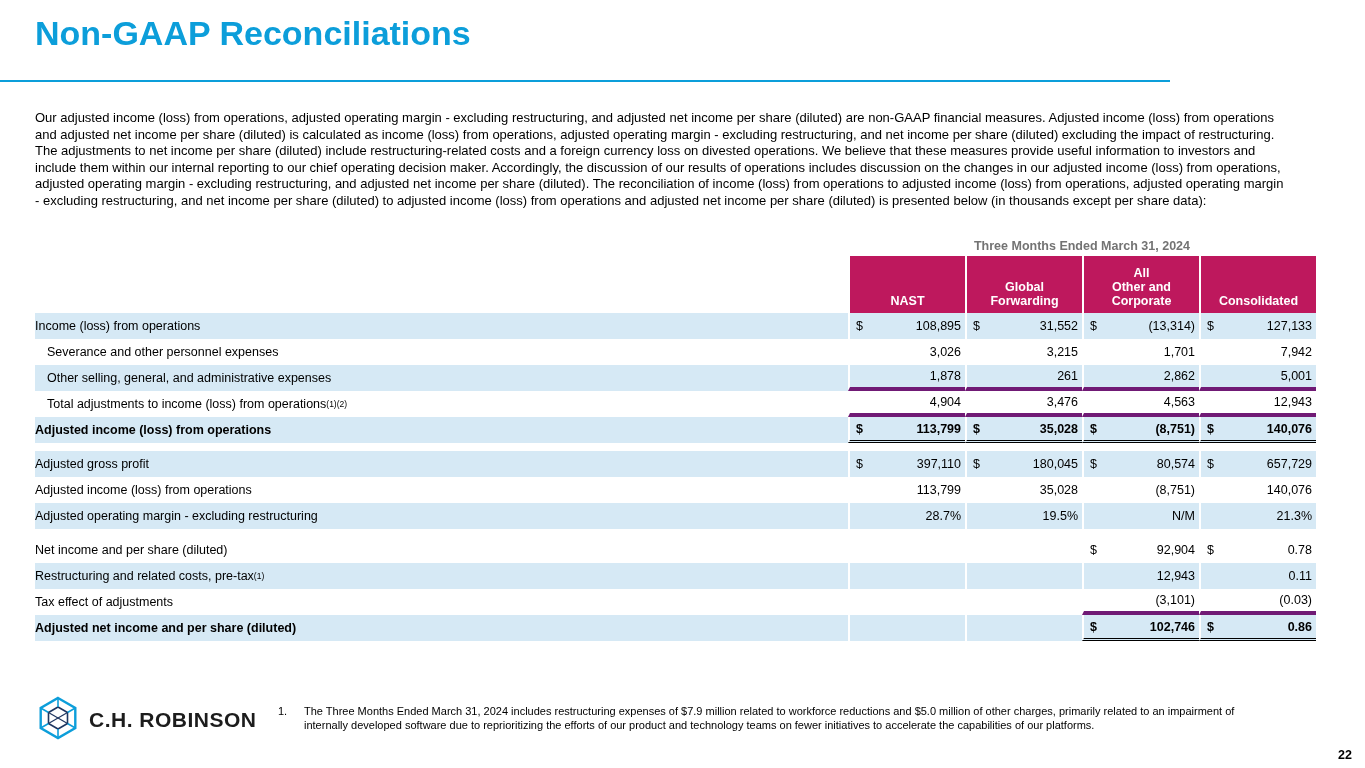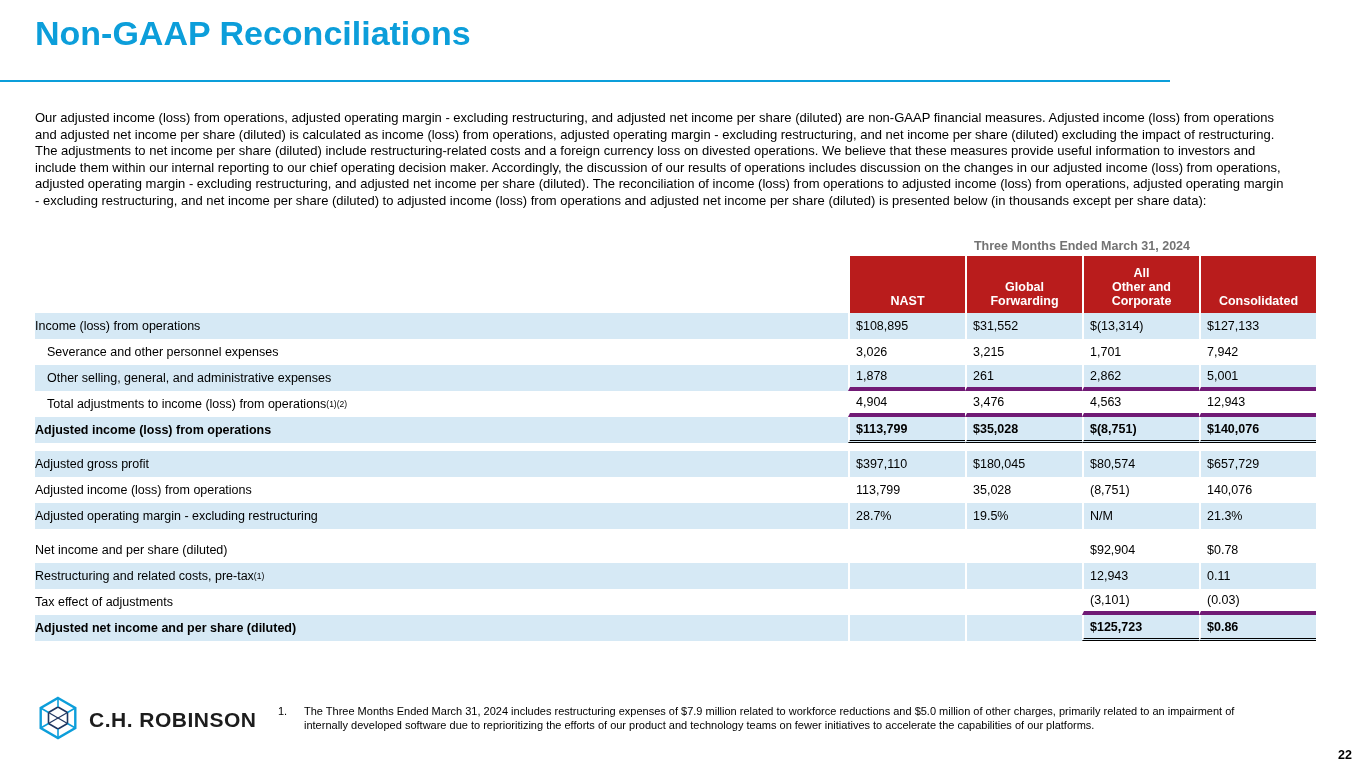--- a/index.html
+++ b/index.html
@@ -10,32 +10,32 @@
   .title { position:absolute; left:35px; top:14px; font-size:34px; font-weight:bold; color:#0C9EDA; letter-spacing:0px; }
   .rule  { position:absolute; left:0; top:80px; width:1170px; height:2px; background:#0C9EDA; }
 
   .intro { position:absolute; left:35px; top:110px; width:1256px; font-size:13px; line-height:16.6px; color:#000; text-align:left; }
 
   .table-wrap { position:absolute; left:35px; top:239px; width:1281px; }
   .period { margin-left:813px; width:468px; text-align:center; font-size:12.5px; font-weight:bold; color:#737373; margin-bottom:3px; }
 
   .thead { display:flex; height:57px; }
   .hspacer { width:813px; }
-  .hcell { width:117px; background:#b91c1c; color:#fff; font-weight:bold; font-size:12.5px; line-height:14px;
+  .hcell { width:117px; background:#be185d; color:#fff; font-weight:bold; font-size:12.5px; line-height:14px;
            display:flex; align-items:flex-end; justify-content:center; text-align:center;
            padding-bottom:5px; border-left:2px solid #fff; white-space:pre-line; }
 
   .trow { display:flex; height:26px; font-size:12.5px; align-items:stretch; }
   .trow.shade { background:#D6E9F5; }
   .trow.bold  { font-weight:bold; }
   .tlabel { width:813px; display:flex; align-items:center; }
   .tlabel.indent { padding-left:12px; }
   .tcell { width:117px; display:flex; align-items:center; border-left:2px solid #fff; padding:0 4px 0 6px; }
   .tcell .dollar { flex:0 0 auto; }
-  .tcell .val { flex:1; text-align:left; }
+  .tcell .val { flex:1; text-align:right; }
   .val.ul { text-decoration:underline; }
   .tcell.b-single { border-bottom:4px solid #701a75; }
   .tcell.b-double { border-bottom:3px double #000; }
   .spacer-row { height:8px; }
 
   sup { font-size:8.5px; line-height:0; vertical-align:super; }
 
   .footnote { position:absolute; left:278px; top:705px; width:992px; display:flex; font-size:11px; line-height:13.8px; }
   .fn-num { width:26px; flex:0 0 auto; }
   .fn-text { flex:1; }
@@ -310,21 +310,21 @@
           <div class="tcell">
             <span class="dollar"></span>
             <span class="val"></span>
           </div>
           <div class="tcell">
             <span class="dollar"></span>
             <span class="val"></span>
           </div>
           <div class="tcell b-double">
             <span class="dollar">$</span>
-            <span class="val">125,723</span>
+            <span class="val">102,746</span>
           </div>
           <div class="tcell b-double">
             <span class="dollar">$</span>
             <span class="val">0.86</span>
           </div>
         </div>
       </div>
   </div>
 
   <div class="footnote">

